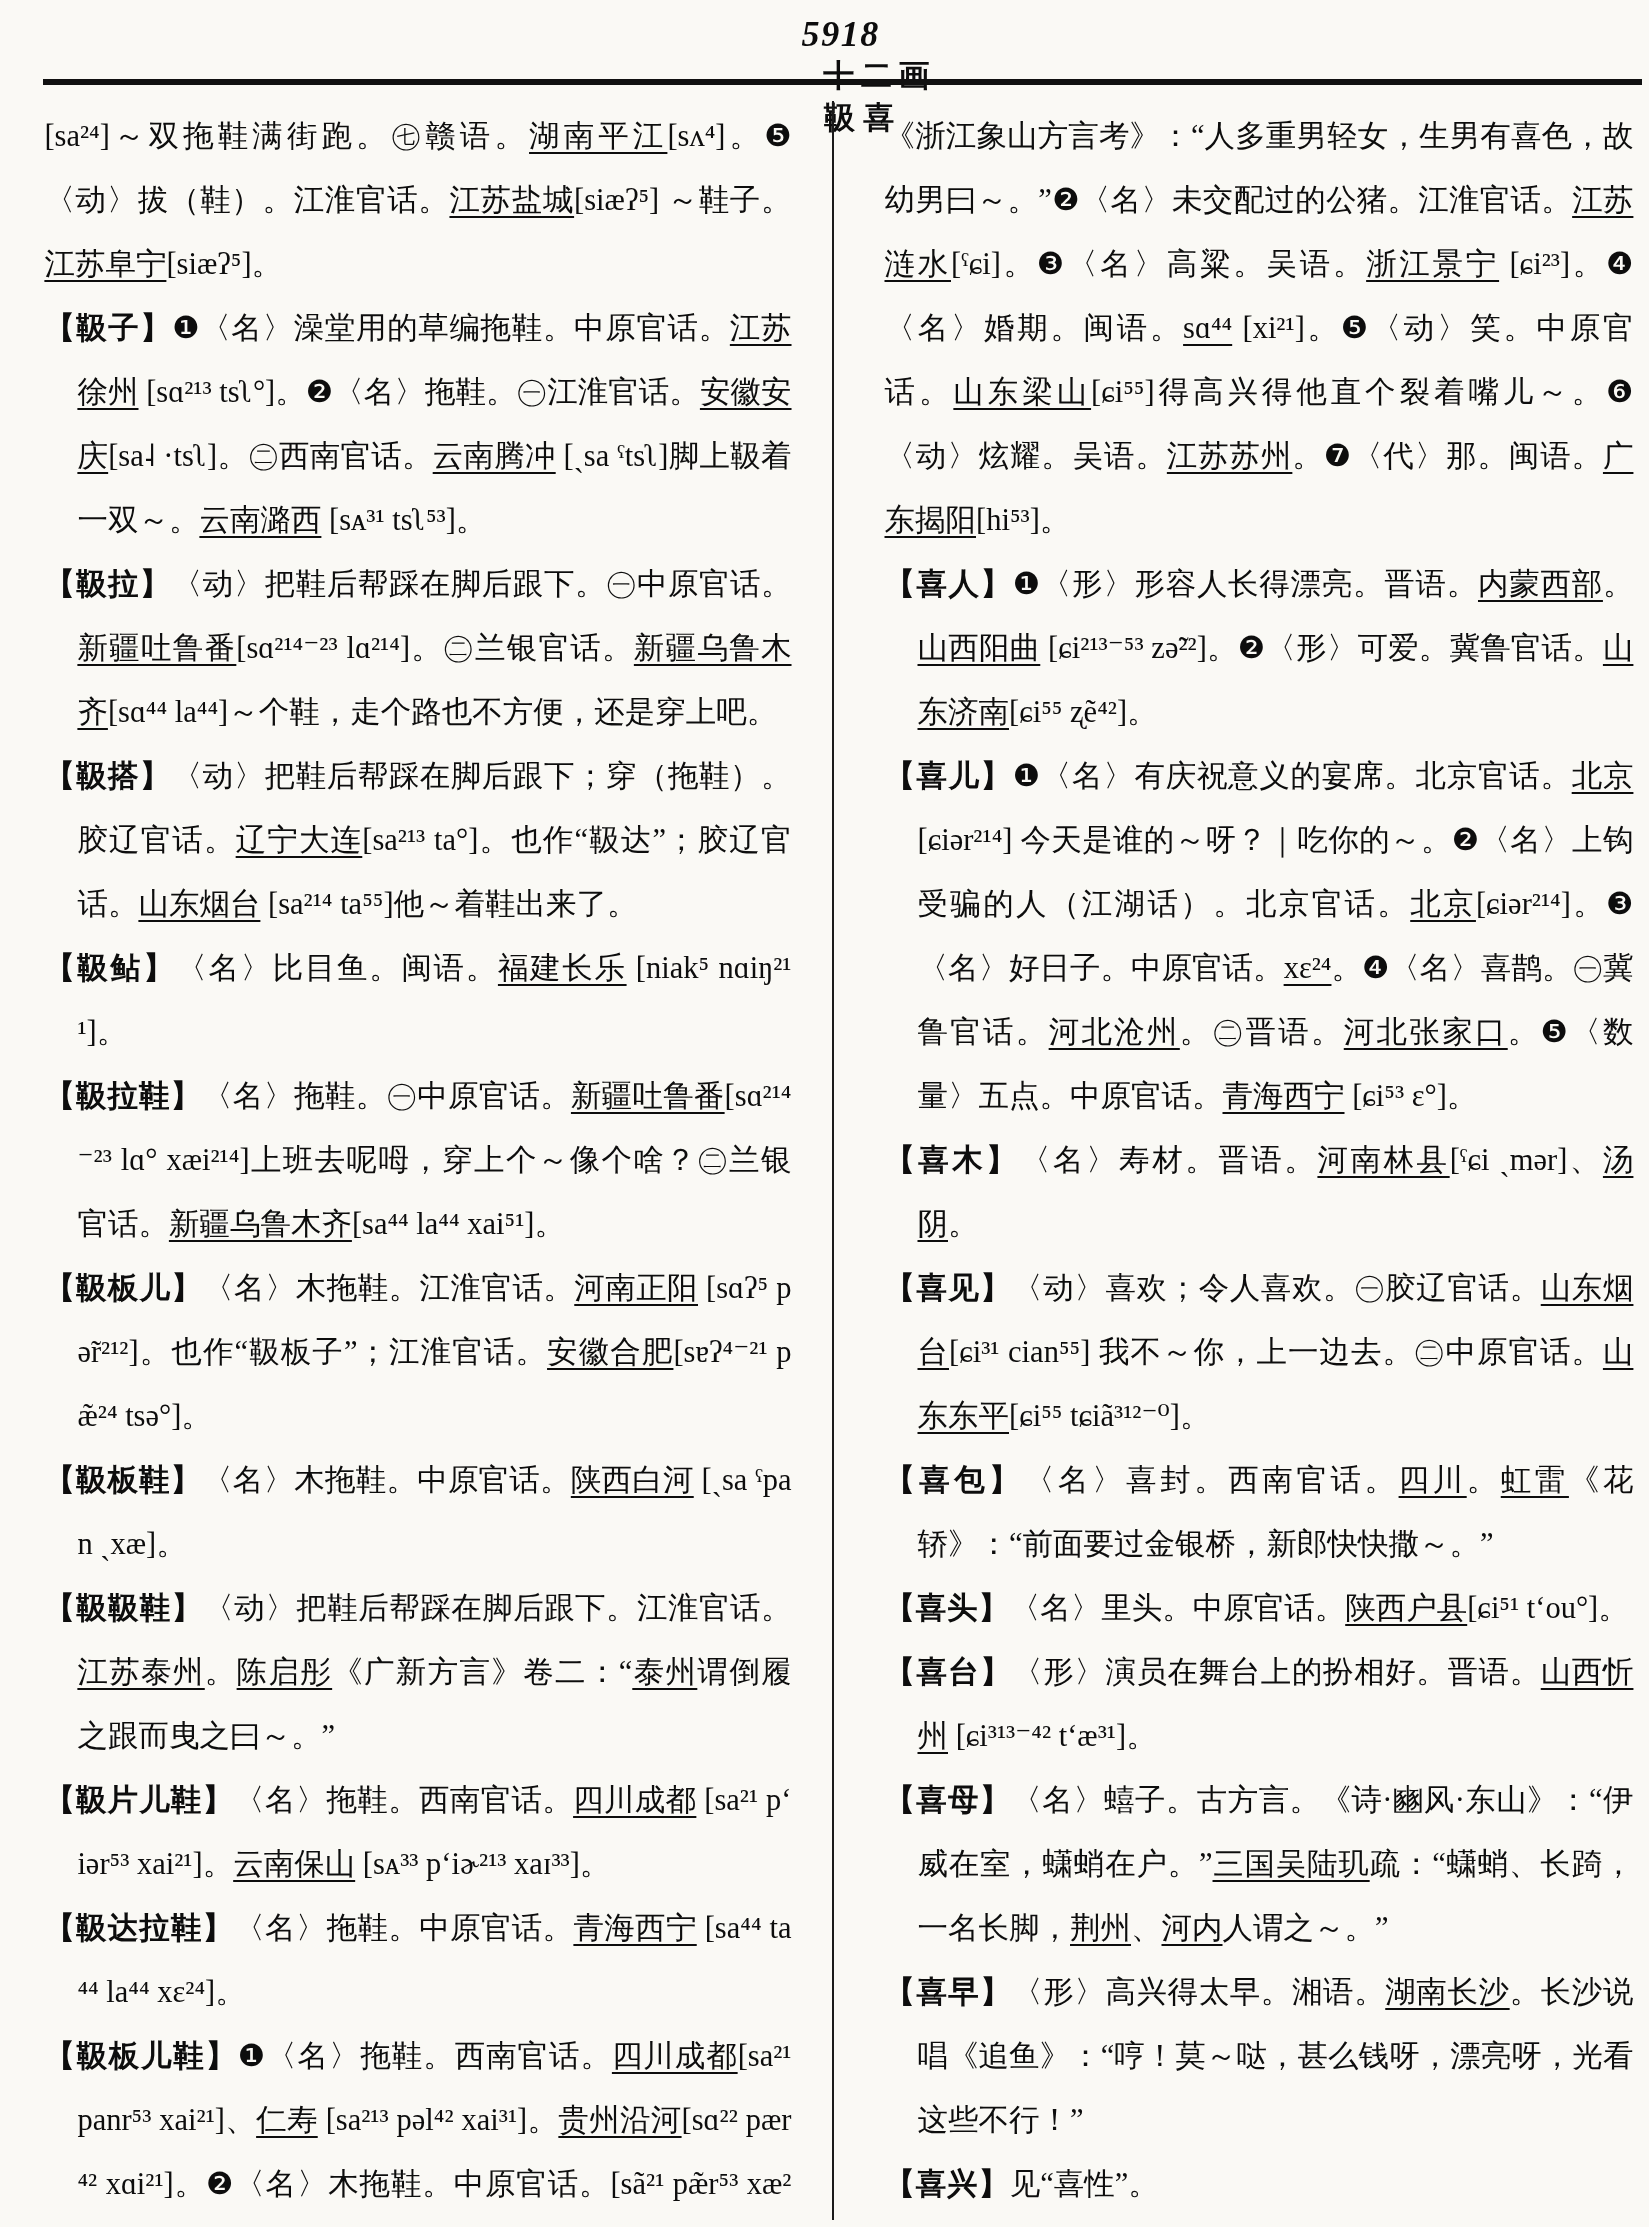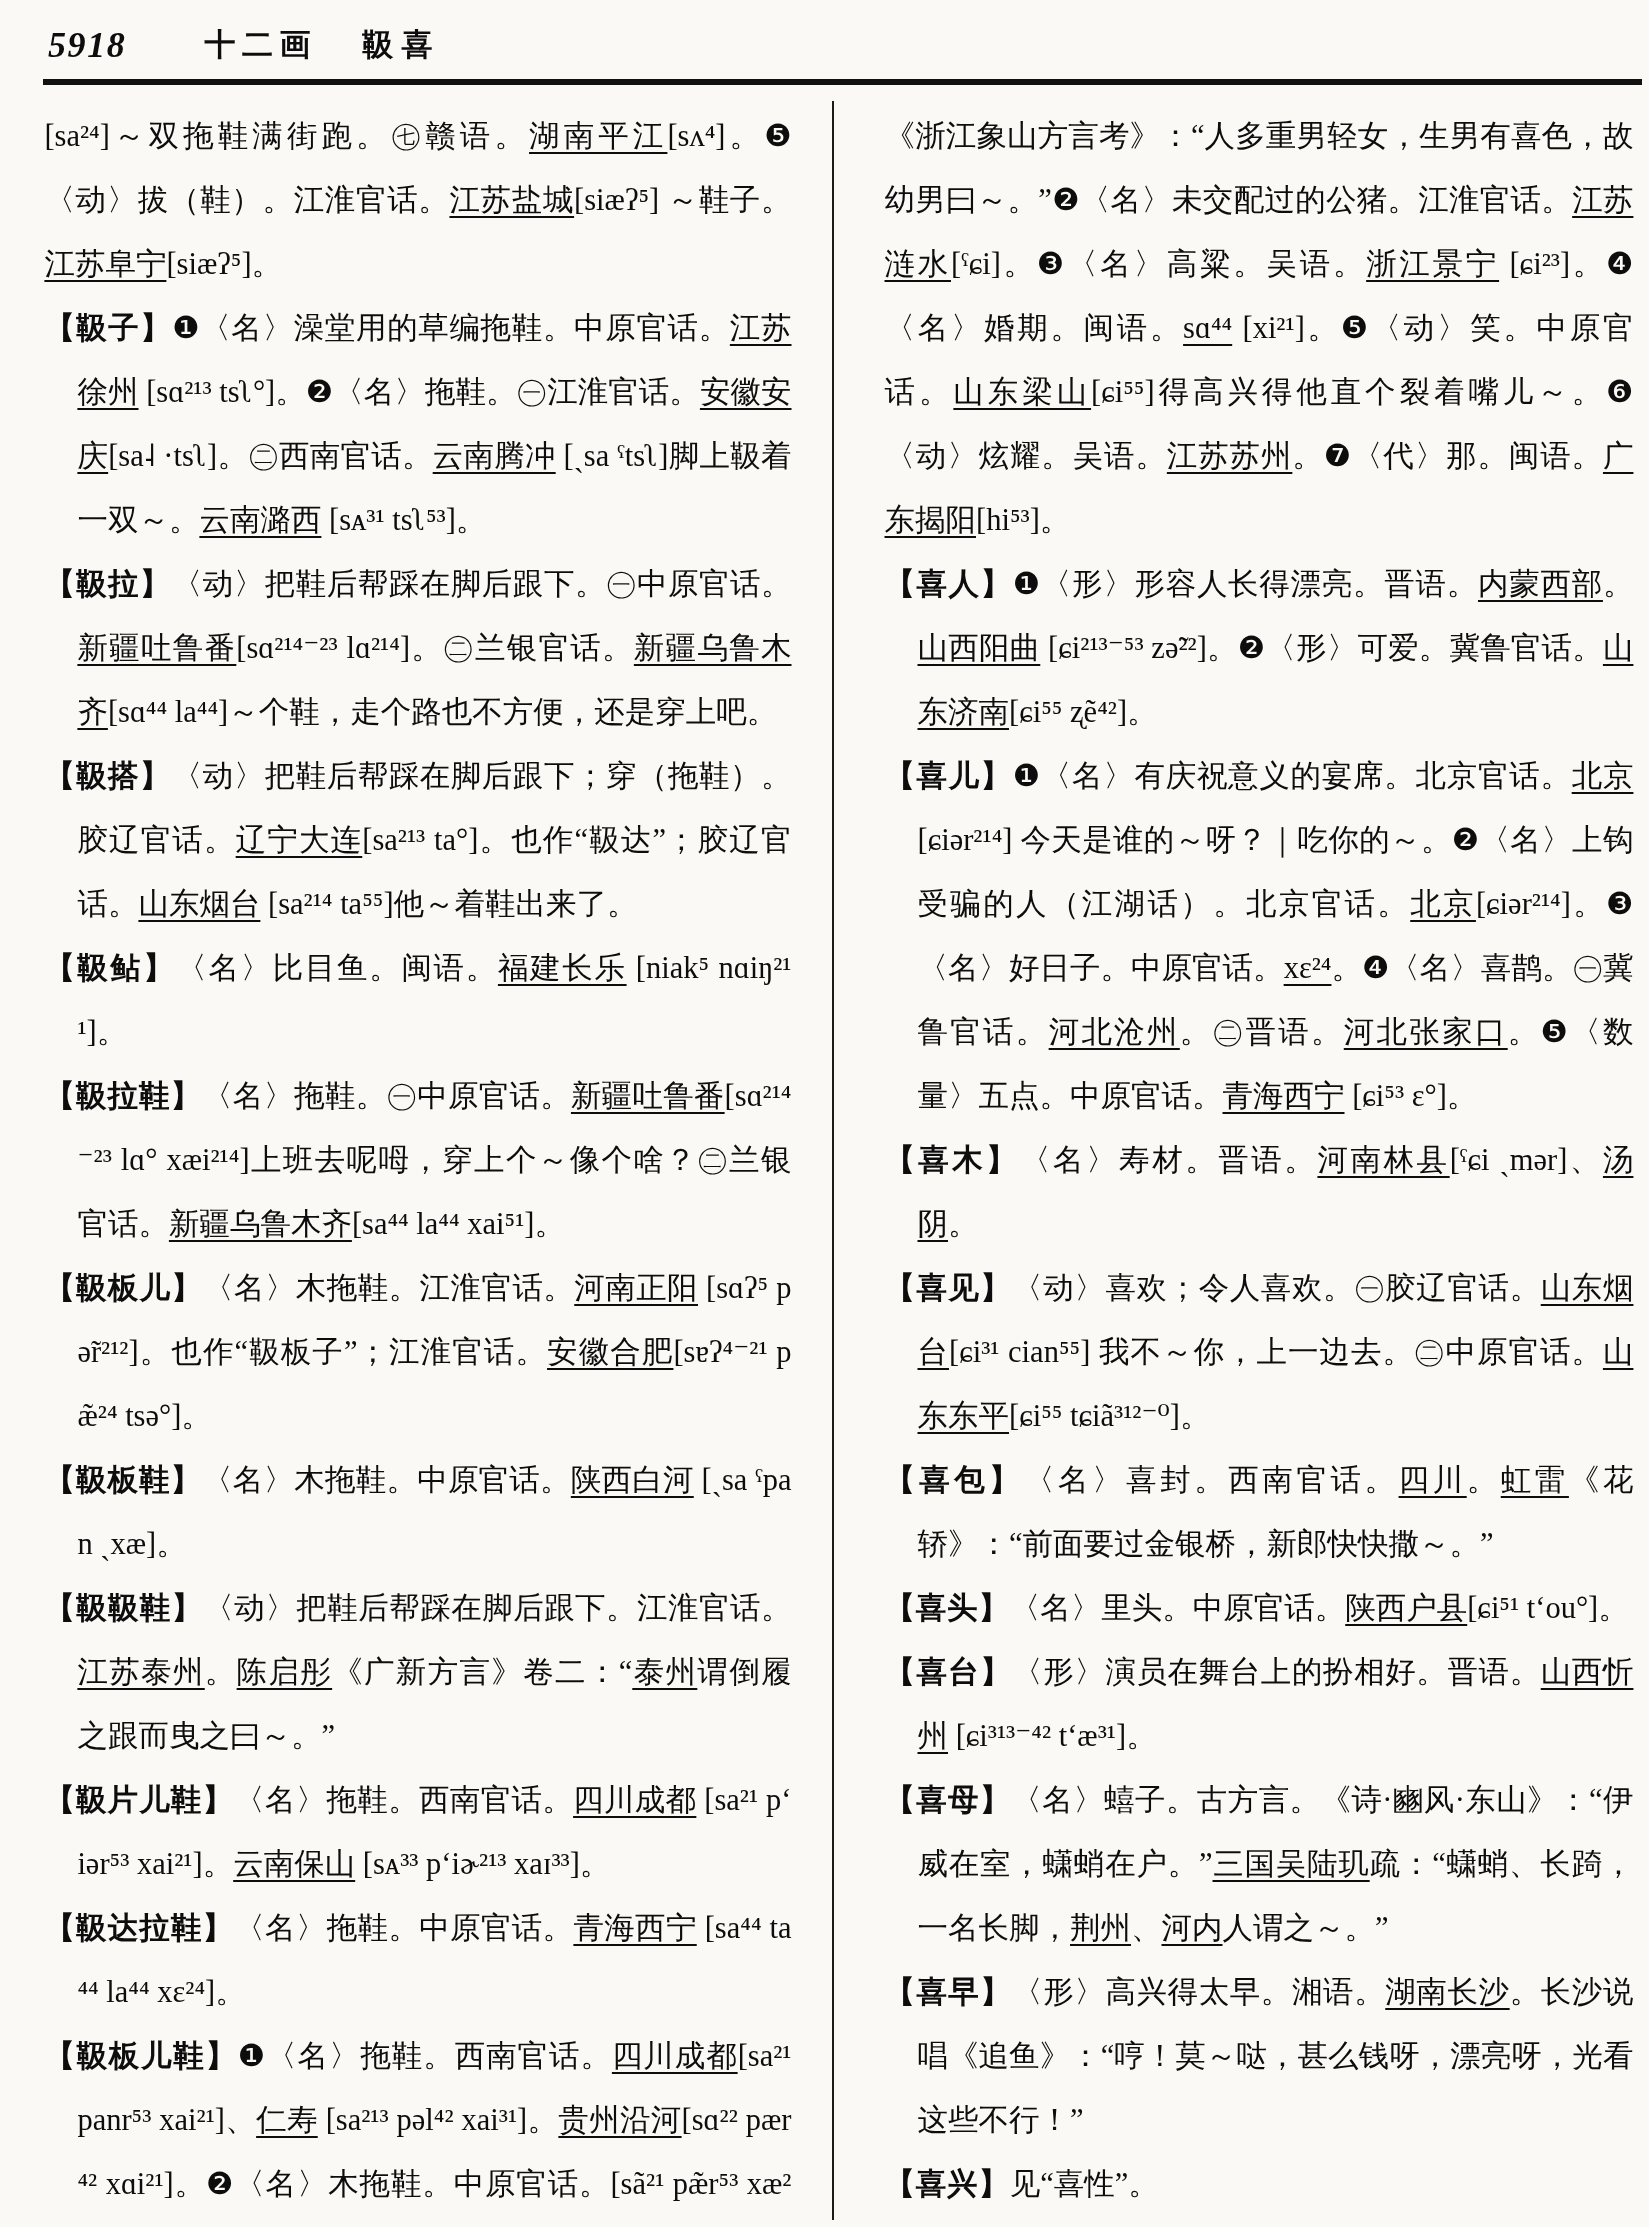--- a/index.html
+++ b/index.html
@@ -7,21 +7,21 @@
     width:1650px;height:2227px;
     background:#faf9f5;
     color:#0d0d0d;
     font-family:"Liberation Serif","DejaVu Serif",serif;
     position:relative;
     overflow:hidden;
   }
   .page{position:absolute;inset:0;}
   .header{
     position:absolute;top:13.2px;left:48px;right:16.5px;height:64px;
-    display:flex;align-items:center;
+    display:flex;align-items:center;flex-direction:column;
   }
   .page-number{
     font-style:italic;font-weight:700;font-size:36px;letter-spacing:1.6px;
   }
   .stroke-section{
     margin-left:78px;font-size:31px;font-weight:700;letter-spacing:6.6px;
   }
   .head-chars{
     margin-left:45px;font-size:31px;font-weight:700;letter-spacing:8.2px;
   }

